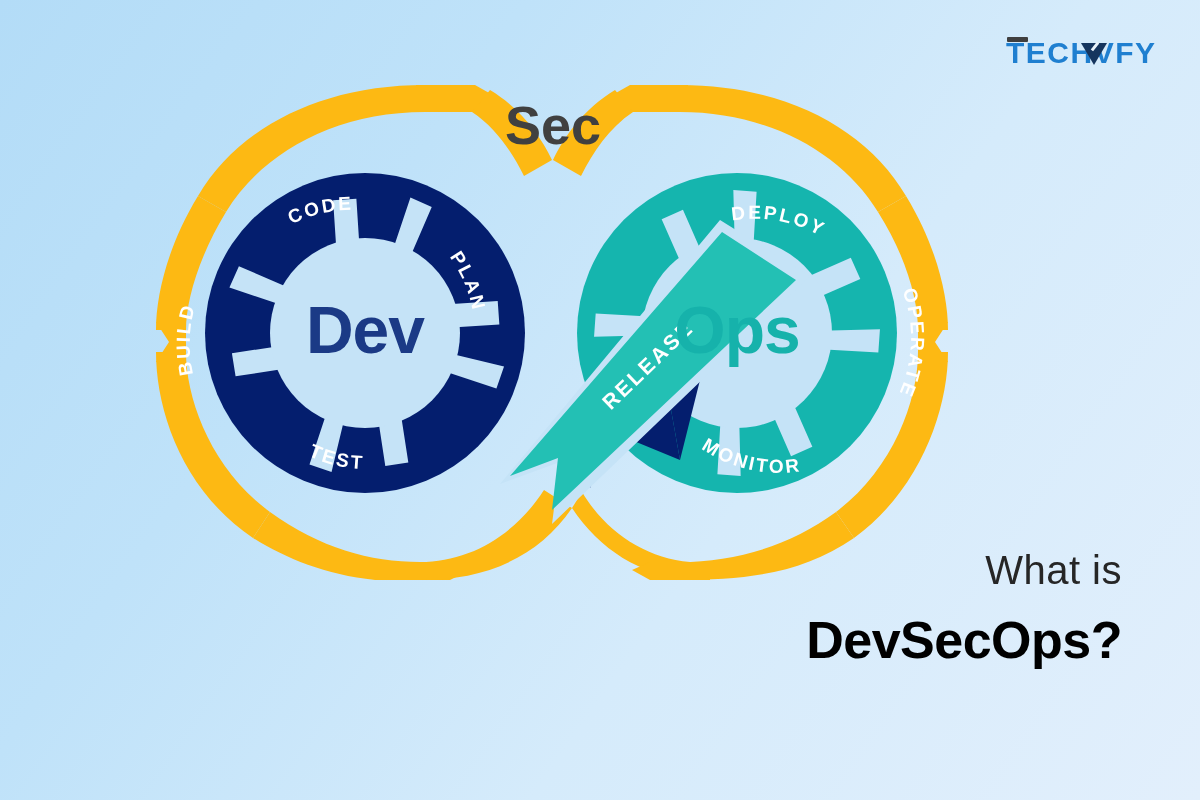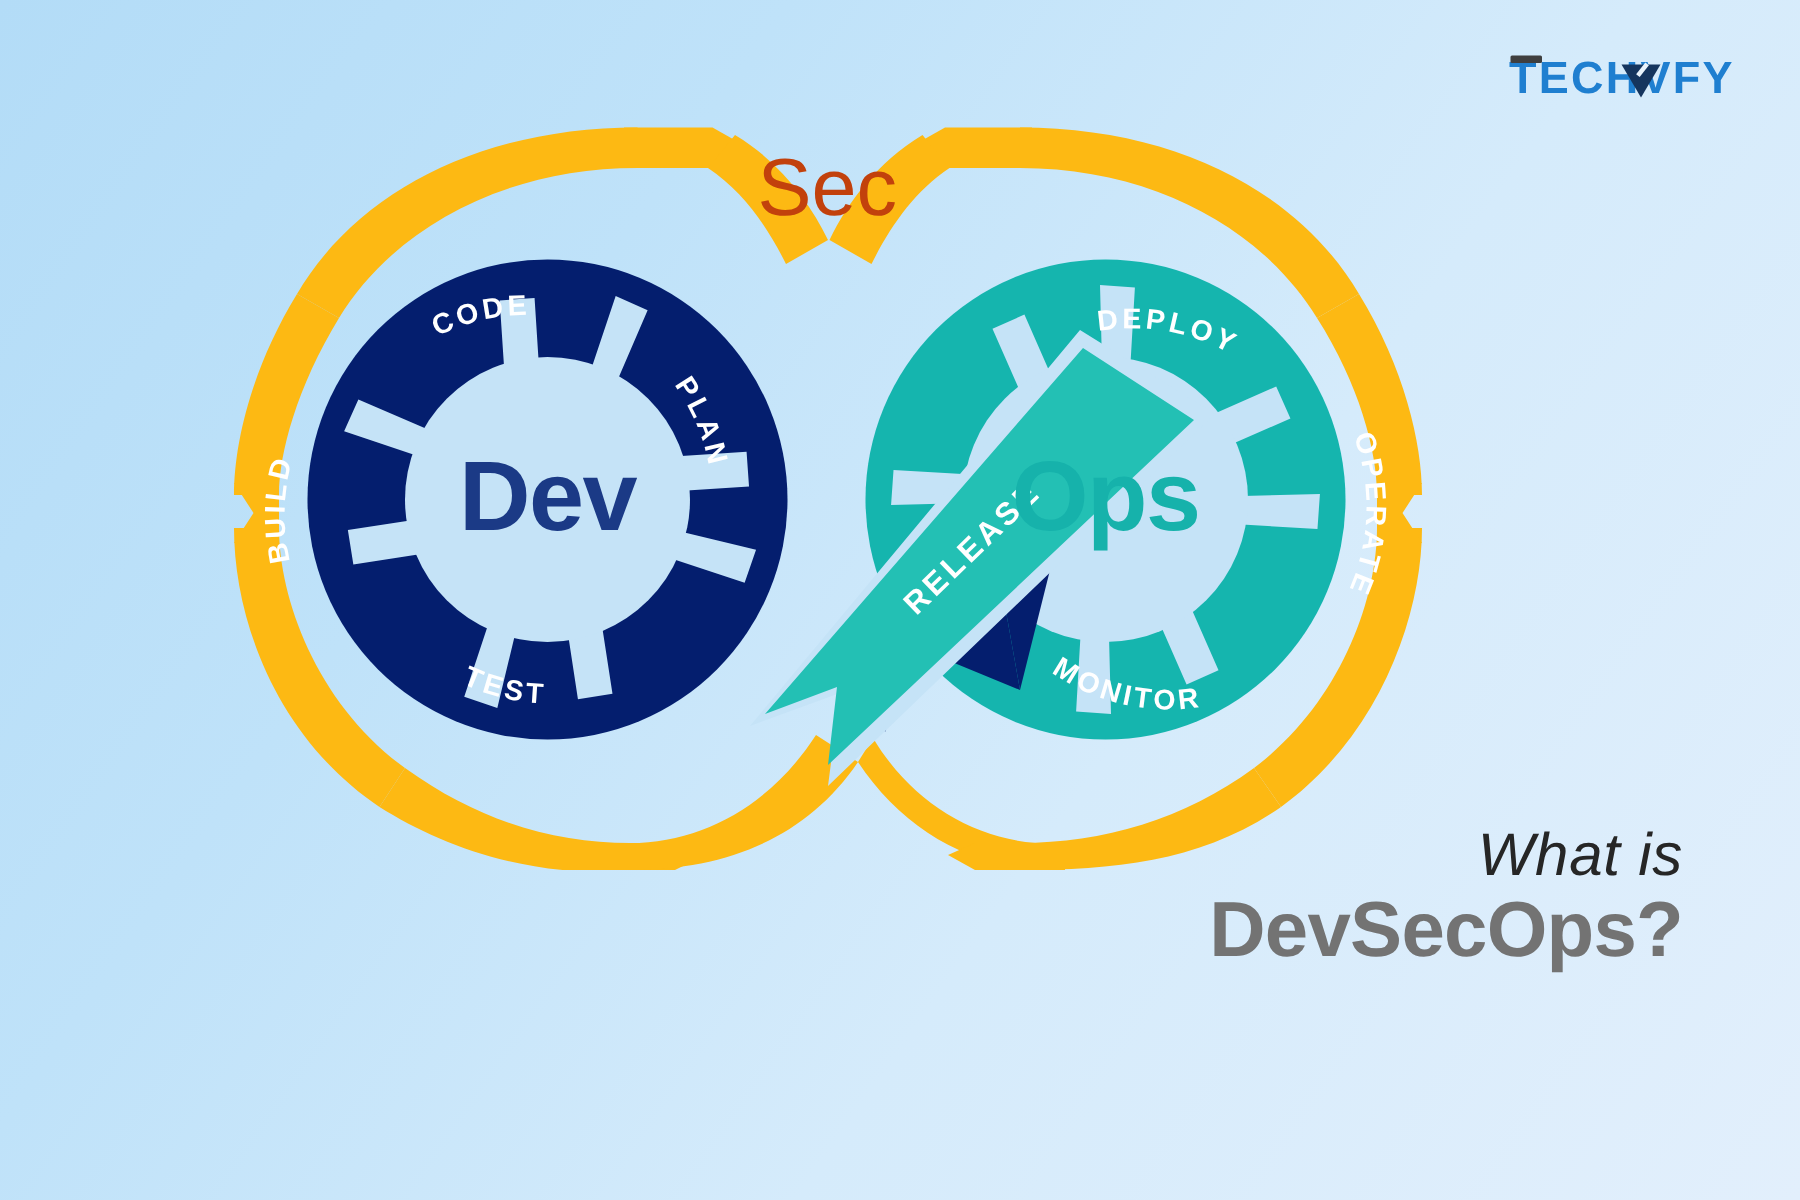--- a/index.html
+++ b/index.html
@@ -38,34 +38,33 @@
     position:absolute;left:84px;top:7px;
     width:10px;height:3px;background:#e9f3fb;
     transform:rotate(-52deg);
   }
 
   
   .headline{position:absolute;right:78px;top:548px;text-align:right;}
   .headline .what{
     font-size:40px;color:#262626;font-weight:400;line-height:1.1;
     letter-spacing:0.5px;
-    font-style:italic;
   }
   .headline .title{
-    font-size:52px;color:#737373;font-weight:700;line-height:1.1;
-    letter-spacing:-0.5px;
+    font-size:52px;color:#000000;font-weight:700;line-height:1.1;
+    margin-top:20px;letter-spacing:-0.5px;
   }
 
   
   .diagram{position:absolute;left:120px;top:80px;width:860px;height:500px;}
   .diagram svg{display:block;width:100%;height:100%;}
 
   .sec-word{
     position:absolute;left:505px;top:98px;
-    font-size:54px;font-weight:400;color:#c2410c;
+    font-size:54px;font-weight:700;color:#404040;
     letter-spacing:0px;line-height:1;
   }
 </style>
 </head>
 <body>
 
 <div class="stage">
 
   <div class="logo">
     <div class="logo-text">TECHVFY</div>

